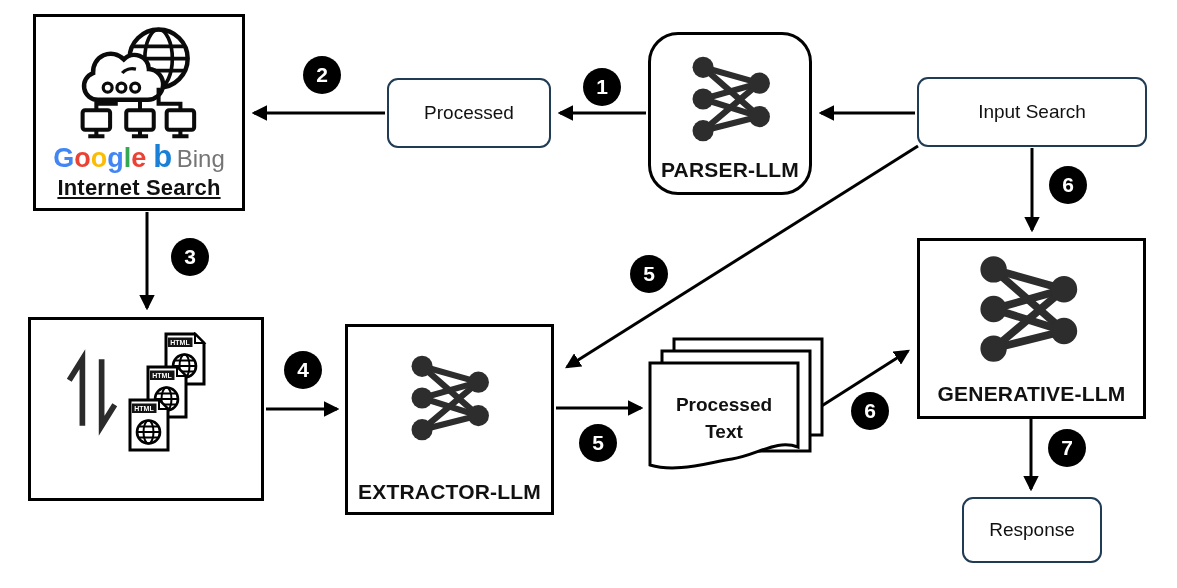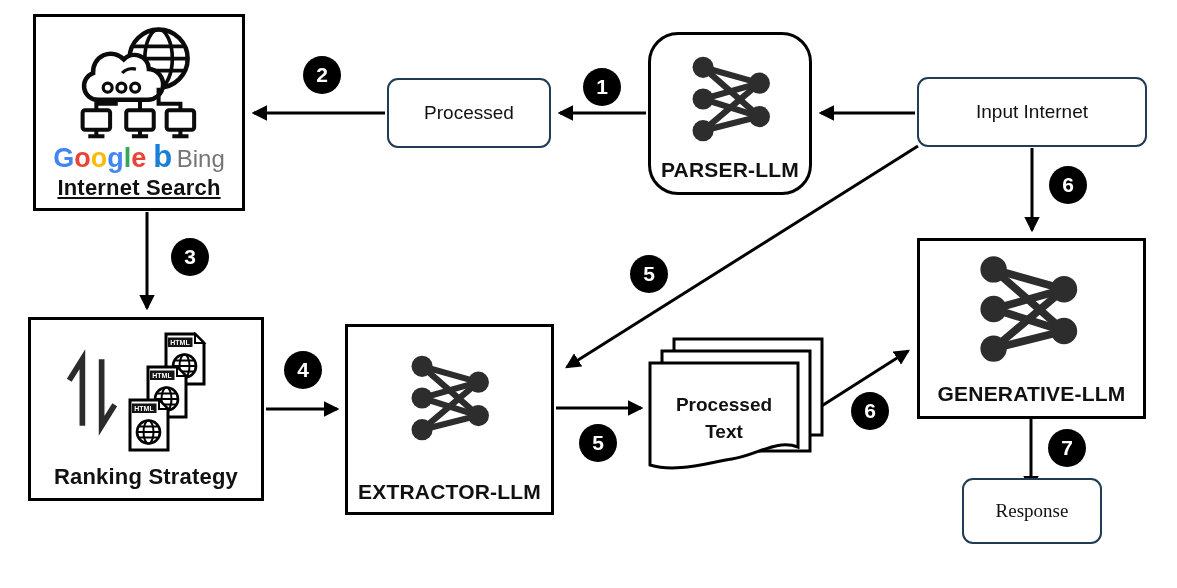--- a/index.html
+++ b/index.html
@@ -97,21 +97,21 @@
           <circle cx="16" cy="52" r="12"></circle>
           <circle cx="16" cy="88" r="12"></circle>
           <circle cx="80" cy="34" r="12"></circle>
           <circle cx="80" cy="72" r="12"></circle>
         </g>
     </svg>
     <div class="sq-label" style="bottom:10px;">PARSER-LLM</div>
   </div>
 
   <div class="box rd" style="left:917px;top:77px;width:230px;height:70px;">
-    <span>Input Internet</span>
+    <span>Input Search</span>
   </div>
 
   <div class="box sq" style="left:28px;top:317px;width:236px;height:184px;">
     <svg class="abs" style="left:26px;top:25px;" width="70" height="95" viewBox="0 0 80 100">
       <g fill="none" stroke="#2b2b2b" stroke-width="6.5">
         <polyline points="14,36 29,12 29,88"></polyline>
         <polyline points="66,64 51,88 51,12"></polyline>
       </g>
     </svg>
     <svg class="abs" style="left:132px;top:12px;z-index:1;" width="44" height="54" viewBox="0 0 44 54">
@@ -146,21 +146,20 @@
       <rect x="5" y="5.5" width="24.5" height="9.5" fill="#141414"></rect>
       <text x="17" y="12.8" text-anchor="middle" class="file-badge-text">HTML</text>
       <g fill="none" stroke="#000">
           <circle cx="21.5" cy="34" r="11.5" stroke-width="2.6" fill="#fff"></circle>
           <ellipse cx="21.5" cy="34" rx="5" ry="11.5" stroke-width="2"></ellipse>
           <line x1="11.5" y1="28.5" x2="31.5" y2="28.5" stroke-width="2"></line>
           <line x1="10" y1="34" x2="33" y2="34" stroke-width="2"></line>
           <line x1="11.5" y1="39.5" x2="31.5" y2="39.5" stroke-width="2"></line>
         </g>
     </svg>
-    <div class="sq-label" style="bottom:8px;font-size:22px;">Ranking Strategy</div>
   </div>
 
   <div class="box sq" style="left:345px;top:324px;width:209px;height:191px;">
     <svg class="abs" style="left:60px;top:24px;" width="88" height="94" viewBox="0 0 100 104">
       <g class="nn-line">
           <line x1="16" y1="16" x2="80" y2="34"></line>
           <line x1="16" y1="16" x2="80" y2="72"></line>
           <line x1="16" y1="52" x2="80" y2="34"></line>
           <line x1="16" y1="52" x2="80" y2="72"></line>
           <line x1="16" y1="88" x2="80" y2="34"></line>
@@ -201,21 +200,21 @@
           <circle cx="16" cy="16" r="12"></circle>
           <circle cx="16" cy="52" r="12"></circle>
           <circle cx="16" cy="88" r="12"></circle>
           <circle cx="80" cy="34" r="12"></circle>
           <circle cx="80" cy="72" r="12"></circle>
         </g>
     </svg>
     <div class="sq-label" style="bottom:10px;">GENERATIVE-LLM</div>
   </div>
 
-  <div class="box rd" style="left:962px;top:478px;width:140px;height:66px;font-family:Liberation Serif, serif;">
+  <div class="box rd" style="left:962px;top:497px;width:140px;height:66px;">
     <span>Response</span>
   </div>
 
   <div class="badge" style="left:583px;top:68px;">1</div>
   <div class="badge" style="left:303px;top:56px;">2</div>
   <div class="badge" style="left:171px;top:238px;">3</div>
   <div class="badge" style="left:284px;top:351px;">4</div>
   <div class="badge" style="left:630px;top:255px;">5</div>
   <div class="badge" style="left:579px;top:424px;">5</div>
   <div class="badge" style="left:1049px;top:166px;">6</div>

